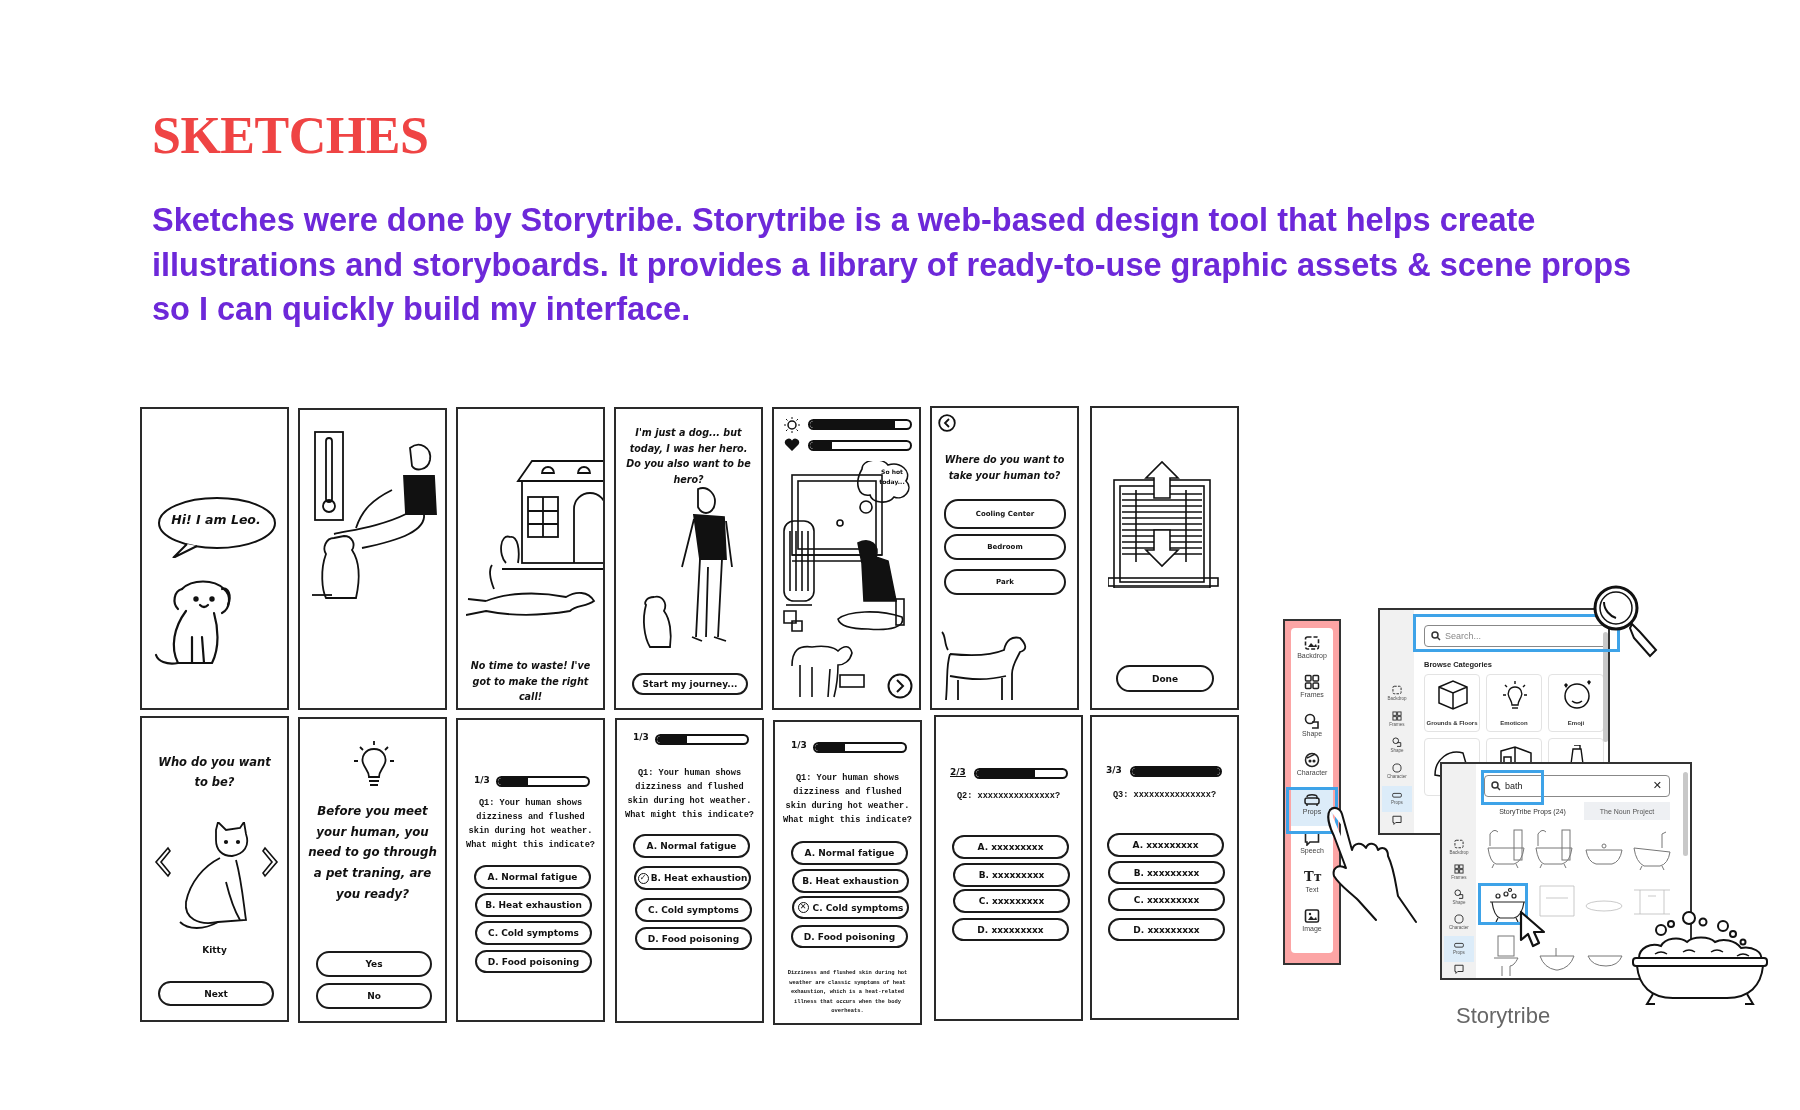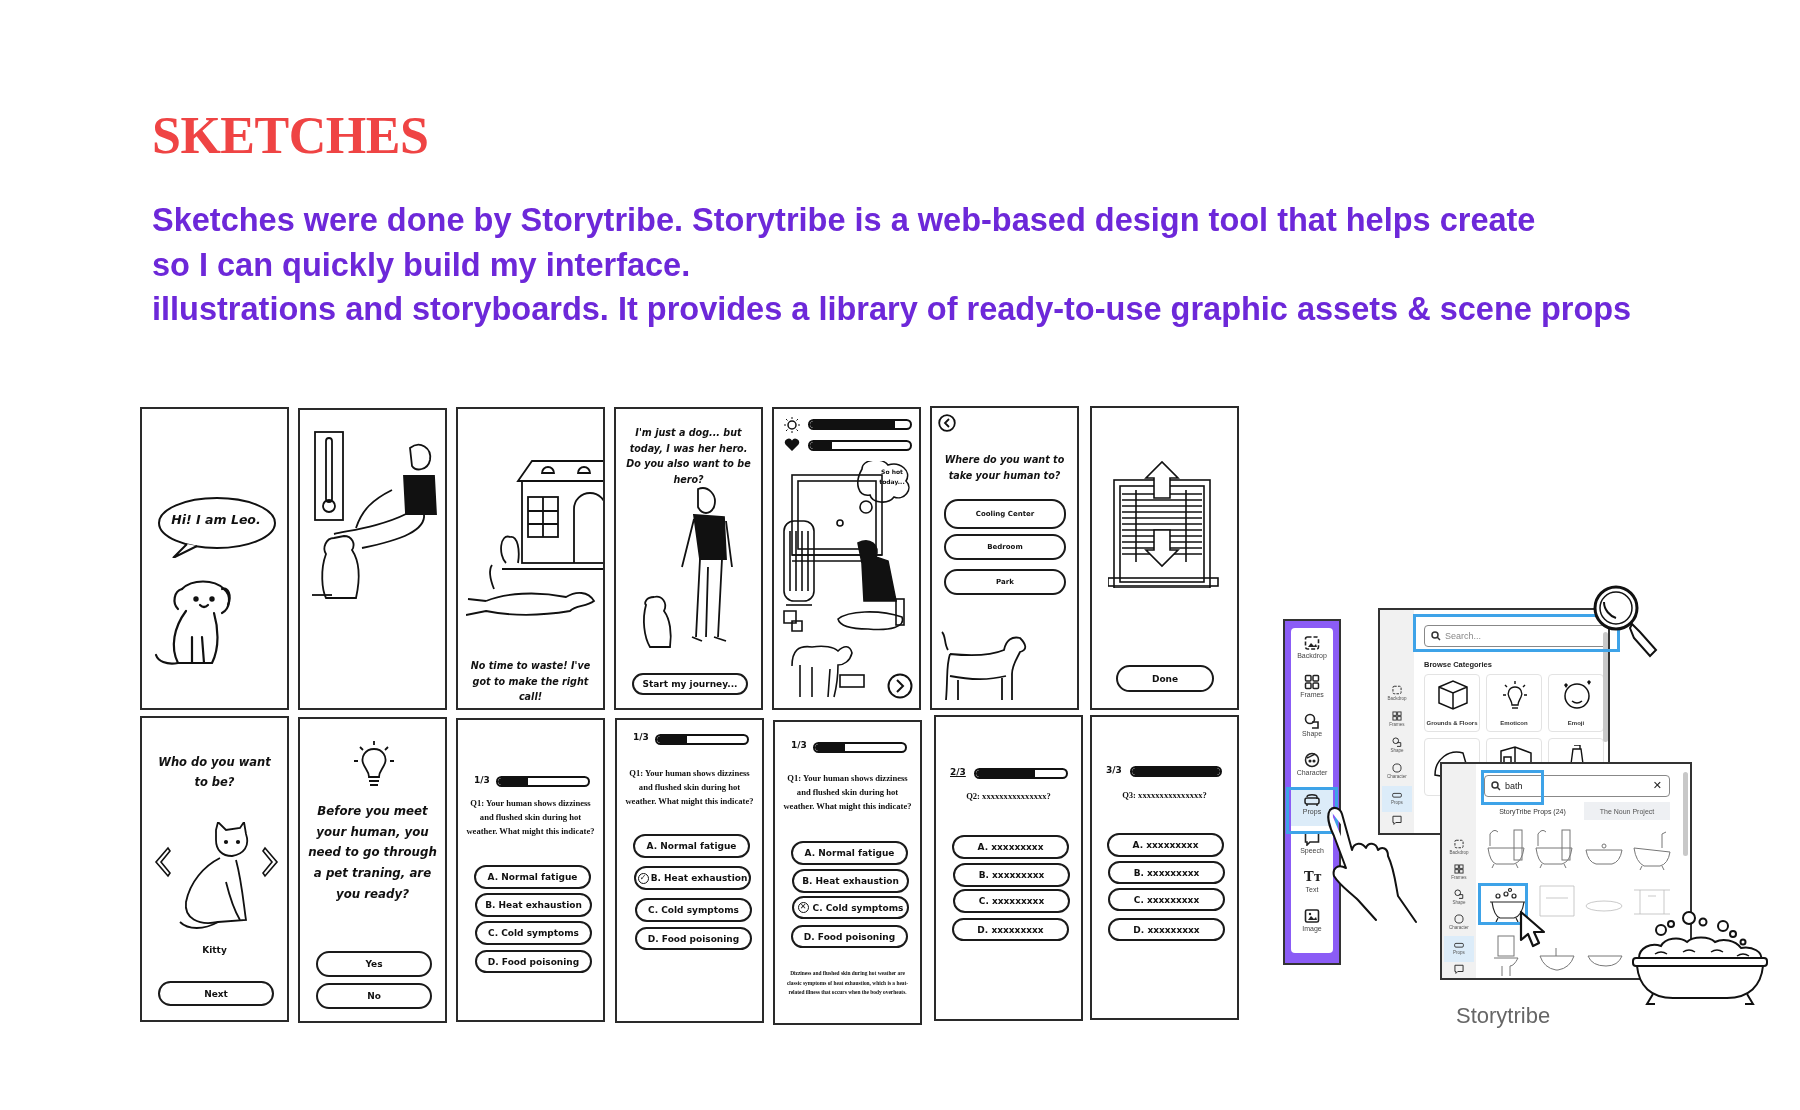--- a/index.html
+++ b/index.html
@@ -29,27 +29,27 @@
   .pill {
     position: absolute; border: 2.5px solid #1a1a1a; border-radius: 14px; background: #fff;
     font-family: "DejaVu Sans", sans-serif; font-weight: bold; color: #111; font-size: 9px;
     text-align: center; display: flex; align-items: center; justify-content: center; white-space: nowrap;
   }
   .progress {
     position: absolute; height: 11px; border: 2px solid #111; border-radius: 7px; background: #fff; overflow: hidden;
   }
   .progress .fill { height: 100%; background: #111; border-radius: 5px 0 0 5px; }
   .plabel { position: absolute; font-family: "DejaVu Sans", sans-serif; font-weight: bold; font-size: 9px; color: #111; }
-  .q { position: absolute; left: 6px; right: 6px; font-family: Liberation Serif, serif; font-weight: bold; font-size: 8.6px; line-height: 14px; text-align: center; color: #111; }
+  .q { position: absolute; left: 6px; right: 6px; font-family: Liberation Mono, monospace; font-weight: bold; font-size: 8.6px; line-height: 14px; text-align: center; color: #111; }
   .art { position: absolute; }
 
   
   .st-side {
     position: absolute; left: 1283px; top: 619px; width: 58px; height: 346px;
-    border: 2px solid #333; background: #8b5cf6;
+    border: 2px solid #333; background: #fca5a5;
   }
   .st-side .inner { position: absolute; left: 6px; top: 7px; right: 6px; bottom: 10px; background: #fff; border-radius: 4px; }
   .st-item { position: absolute; left: 0; right: 0; height: 38px; text-align: center; font-size: 7px; color: #444; }
   .st-item .ico { display: block; margin: 3px auto 1px; width: 16px; height: 16px; }
   .st-item.active { background: #dcecf9; }
   .hl { position: absolute; border: 3px solid #3ea3e8; }
 
   .st-win {
     position: absolute; background: #fff; border: 2px solid #333; overflow: hidden;
   }
@@ -67,22 +67,22 @@
   .tab { position: absolute; height: 18px; font-size: 7px; color: #333; display: flex; align-items: center; justify-content: center; }
   .caption { position: absolute; left: 1456px; top: 1003px; font-size: 22px; color: #666; font-family: "Liberation Sans", sans-serif; }
   .scroll { position: absolute; width: 5px; background: #c8c8c8; border-radius: 3px; }
 </style>
 </head>
 <body>
 
 <div class="title">SKETCHES</div>
 <div class="intro">
   <span>Sketches were done by Storytribe. Storytribe is a web-based design tool that helps create</span>
+  <span>illustrations and storyboards. It provides a library of ready-to-use graphic assets &amp; scene props</span>
   <span>so I can quickly build my interface.</span>
-  <span>illustrations and storyboards. It provides a library of ready-to-use graphic assets &amp; scene props</span>
 </div>
 
 <div class="panel" style="left:140px;top:407px;height:303px;">
   <svg class="art" style="left:15px;top:87px;" width="122" height="62" viewBox="0 0 122 62">
     <ellipse cx="60" cy="27" rx="58" ry="25" fill="#fff" stroke="#111" stroke-width="2"></ellipse>
     <path d="M30 48 L16 62 L40 50" fill="#fff" stroke="#111" stroke-width="2"></path>
   </svg>
   <div class="hand" style="position:absolute;left:15px;top:103px;width:118px;font-size:12.5px;font-style:italic;">Hi! I am Leo.</div>
   <svg class="art" style="left:10px;top:168px;" width="90" height="95" viewBox="0 0 90 95">
     <g fill="none" stroke="#111" stroke-width="2.2" stroke-linecap="round">

